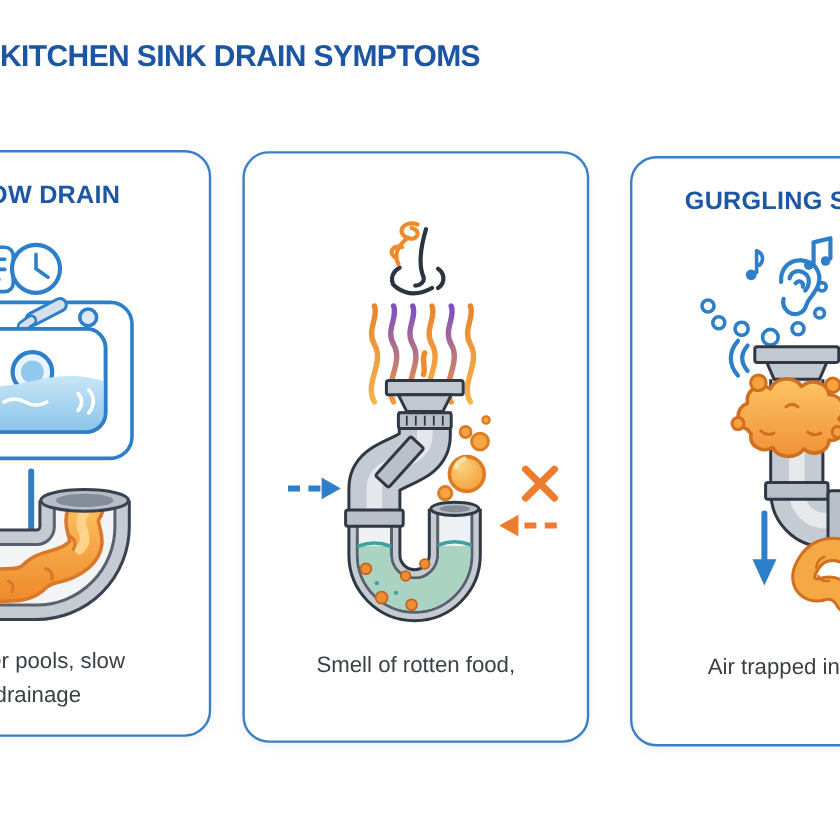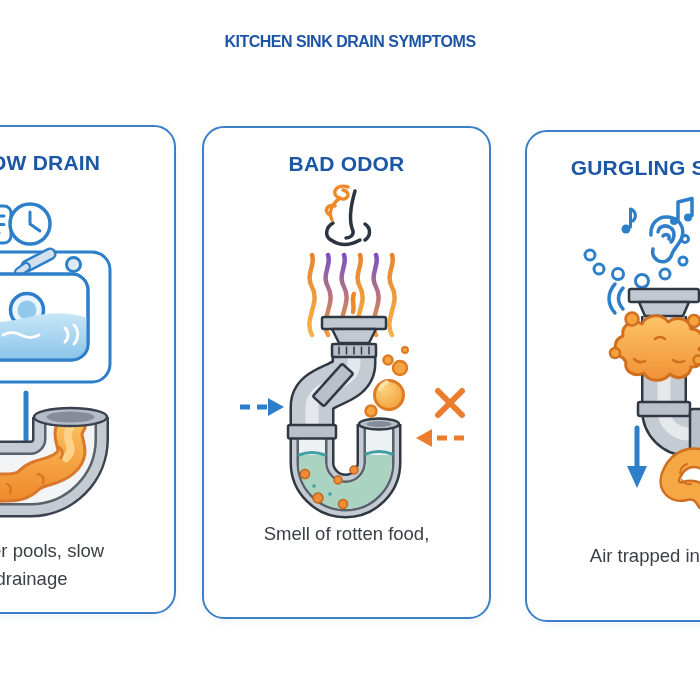--- a/index.html
+++ b/index.html
@@ -1,30 +1,30 @@
 <!DOCTYPE html>
 <html><head>
 <meta charset="utf-8">
 <style>
   html,body{margin:0;padding:0;background:#fff;}
   .stage{position:relative;width:700px;height:700px;overflow:hidden;background:#fff;
          font-family:"Liberation Sans",sans-serif;}
-  .title{position:absolute;top:33px;left:0;right:0;text-align:center;
-         font-size:16px;font-weight:bold;letter-spacing:-0.5px;color:#1d55a5;}
+  .title{position:absolute;top:33px;left:0;right:0;
+         font-size:25px;font-weight:bold;letter-spacing:-0.5px;color:#1d55a5;}
   .card{position:absolute;width:285px;background:#fff;border:2.5px solid #3c7fc6;
         border-radius:22px;box-shadow:0 3px 8px rgba(110,150,200,0.10);}
   #card-slow{left:-113px;top:125px;height:485px;}
   #card-odor{left:202px;top:126px;height:489px;}
   #card-gurgle{left:525px;top:130px;height:488px;}
   .card-header{position:absolute;top:24px;left:0;right:0;text-align:center;
         font-size:21px;font-weight:bold;letter-spacing:0.2px;color:#1c57a5;margin:0;}
   .caption{position:absolute;left:0;right:0;text-align:center;font-size:18.5px;
         line-height:28px;color:#3b4046;white-space:nowrap;}
   #card-slow .caption{top:410px;}
-  #card-odor .caption{top:392px;}
+  #card-odor .caption{top:412px;}
   #card-gurgle .caption{top:410px;}
   .illus{position:absolute;left:0;top:0;}
 </style>
 </head>
 <body>
 
 <div class="stage">
 
   <div class="title">KITCHEN SINK DRAIN SYMPTOMS</div>
 
@@ -93,21 +93,20 @@
         <ellipse cx="181.5" cy="290" rx="24" ry="5.5" fill="#848d99"></ellipse>
       </g>
     </svg>
     <div class="caption">
       <div>Water pools, slow</div>
       <div>drainage</div>
     </div>
   </div>
 
   <div class="card" id="card-odor">
-    <h2 class="card-header">BAD ODOR</h2>
     <svg class="illus" width="285" height="489" viewBox="0 0 285 489">
       <defs>
         <linearGradient id="w_po" x1="0" y1="0" x2="0" y2="1" gradientUnits="objectBoundingBox">
           <stop offset="0" stop-color="#7b4fc4"></stop>
             <stop offset="1" stop-color="#f29a3c"></stop>
         </linearGradient>
         <linearGradient id="w_o" x1="0" y1="0" x2="0" y2="1">
           <stop offset="0" stop-color="#e8842d"></stop>
             <stop offset="1" stop-color="#f7b24a"></stop>
         </linearGradient>

